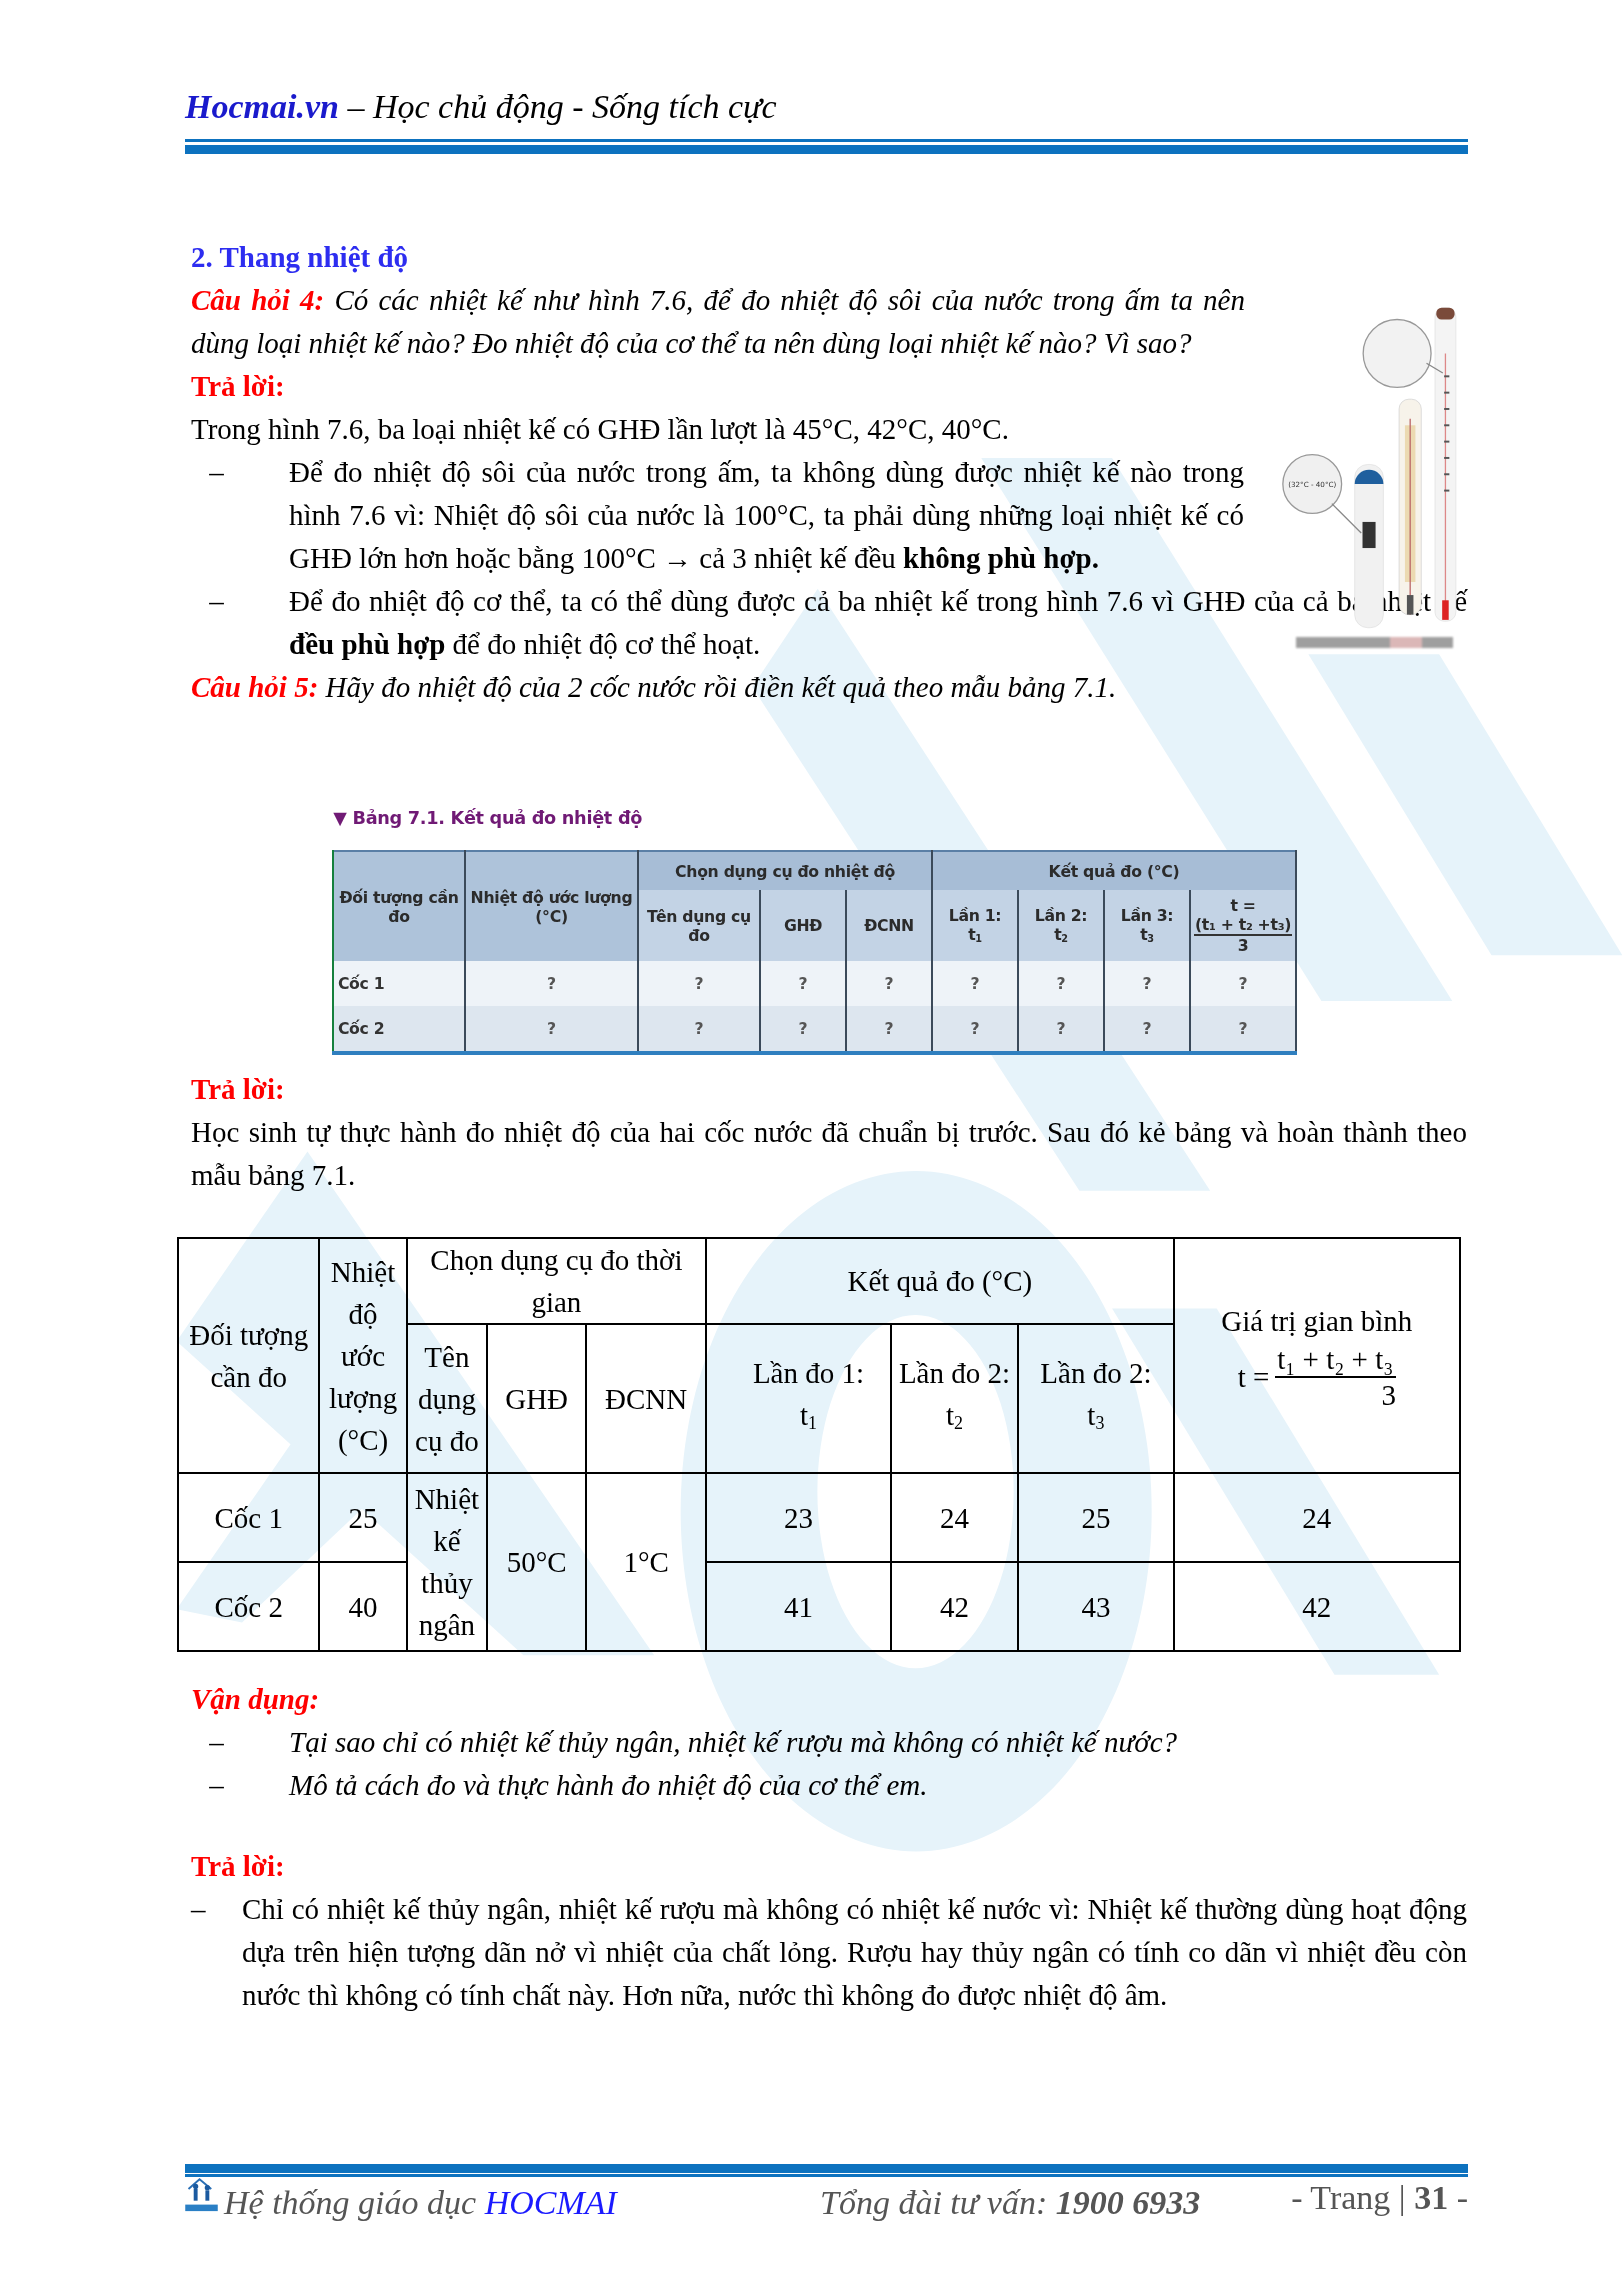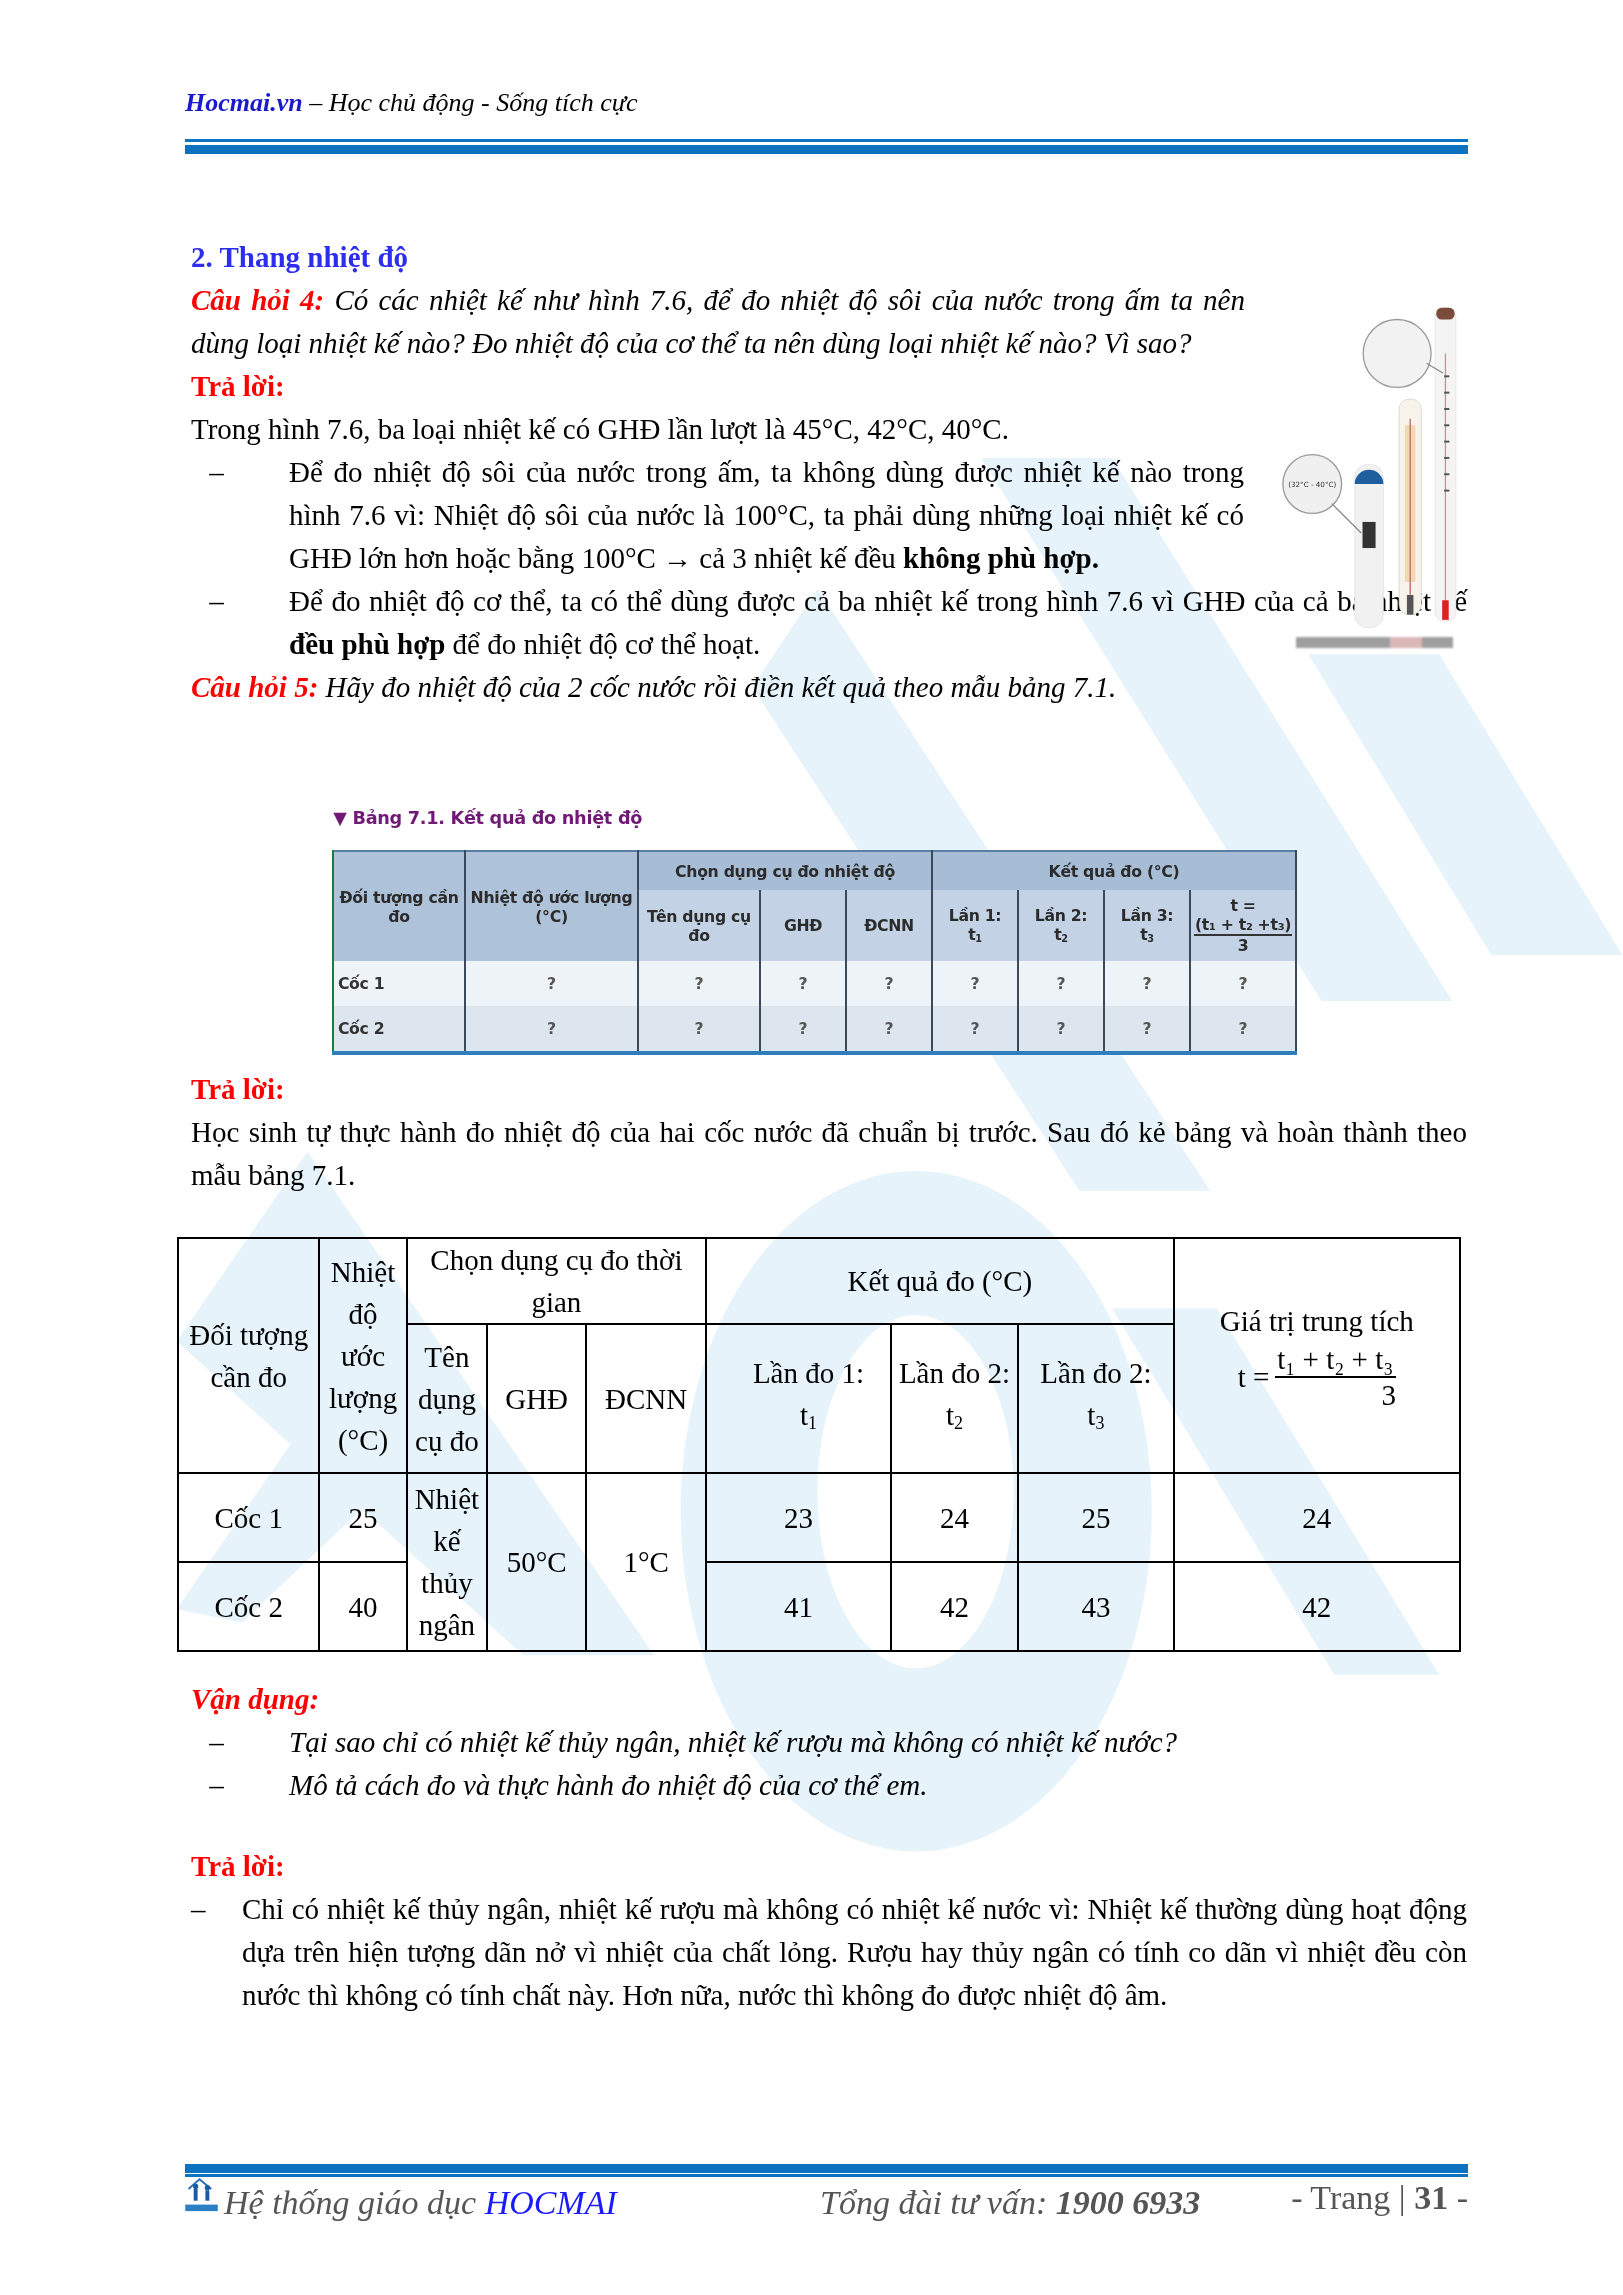--- a/index.html
+++ b/index.html
@@ -4,21 +4,21 @@
 <style>
   html, body { margin:0; padding:0; background:#ffffff; }
   body { width:1623px; height:2295px; position:relative; overflow:hidden;
          font-family:"Liberation Serif", serif; color:#000; }
 
   
   .watermark { position:absolute; left:0; top:0; width:1623px; height:2295px; z-index:0; pointer-events:none; }
   .page { position:absolute; left:0; top:0; width:1623px; height:2295px; z-index:1; }
 
   
-  .header { position:absolute; left:185px; top:88px; font-style:italic; font-size:26px; }
+  .header { position:absolute; left:185px; top:88px; font-style:italic; font-size:34px; }
   .header .brand { color:#1a1acc; font-weight:bold; }
   .rule-thin { position:absolute; left:185px; width:1283px; background:#0d72bf; }
 
   
   .content { position:absolute; left:191px; width:1276px; font-size:29px; line-height:43px; }
   .section-title { color:#2d2df0; font-weight:bold; }
   .q-label { color:#ff0000; font-weight:bold; font-style:italic; }
   .q-text { font-style:italic; }
   .ans-label { color:#ff0000; font-weight:bold; }
   .just { text-align:justify; text-align-last:left; }
@@ -206,21 +206,21 @@
   </div>
 
   <table class="ans-table">
     <tbody>
         <tr style="height:67px;">
       <th rowspan="2" style="width:121px;">Đối tượng cần đo</th>
       <th rowspan="2" style="width:71px;">Nhiệt độ ước lượng (°C)</th>
       <th colspan="3">Chọn dụng cụ đo thời gian</th>
       <th colspan="3">Kết quả đo (°C)</th>
       <th rowspan="2" style="width:255px;">
-        <div>Giá trị trung tích</div>
+        <div>Giá trị gian bình</div>
         <span class="formula">
               <span>t =</span>
               <span class="frac">
                 <span class="num">t₁ + t₂ + t₃</span>
                 <span class="den">3</span>
               </span>
             </span>
       </th>
     </tr>
     <tr style="height:149px;">

